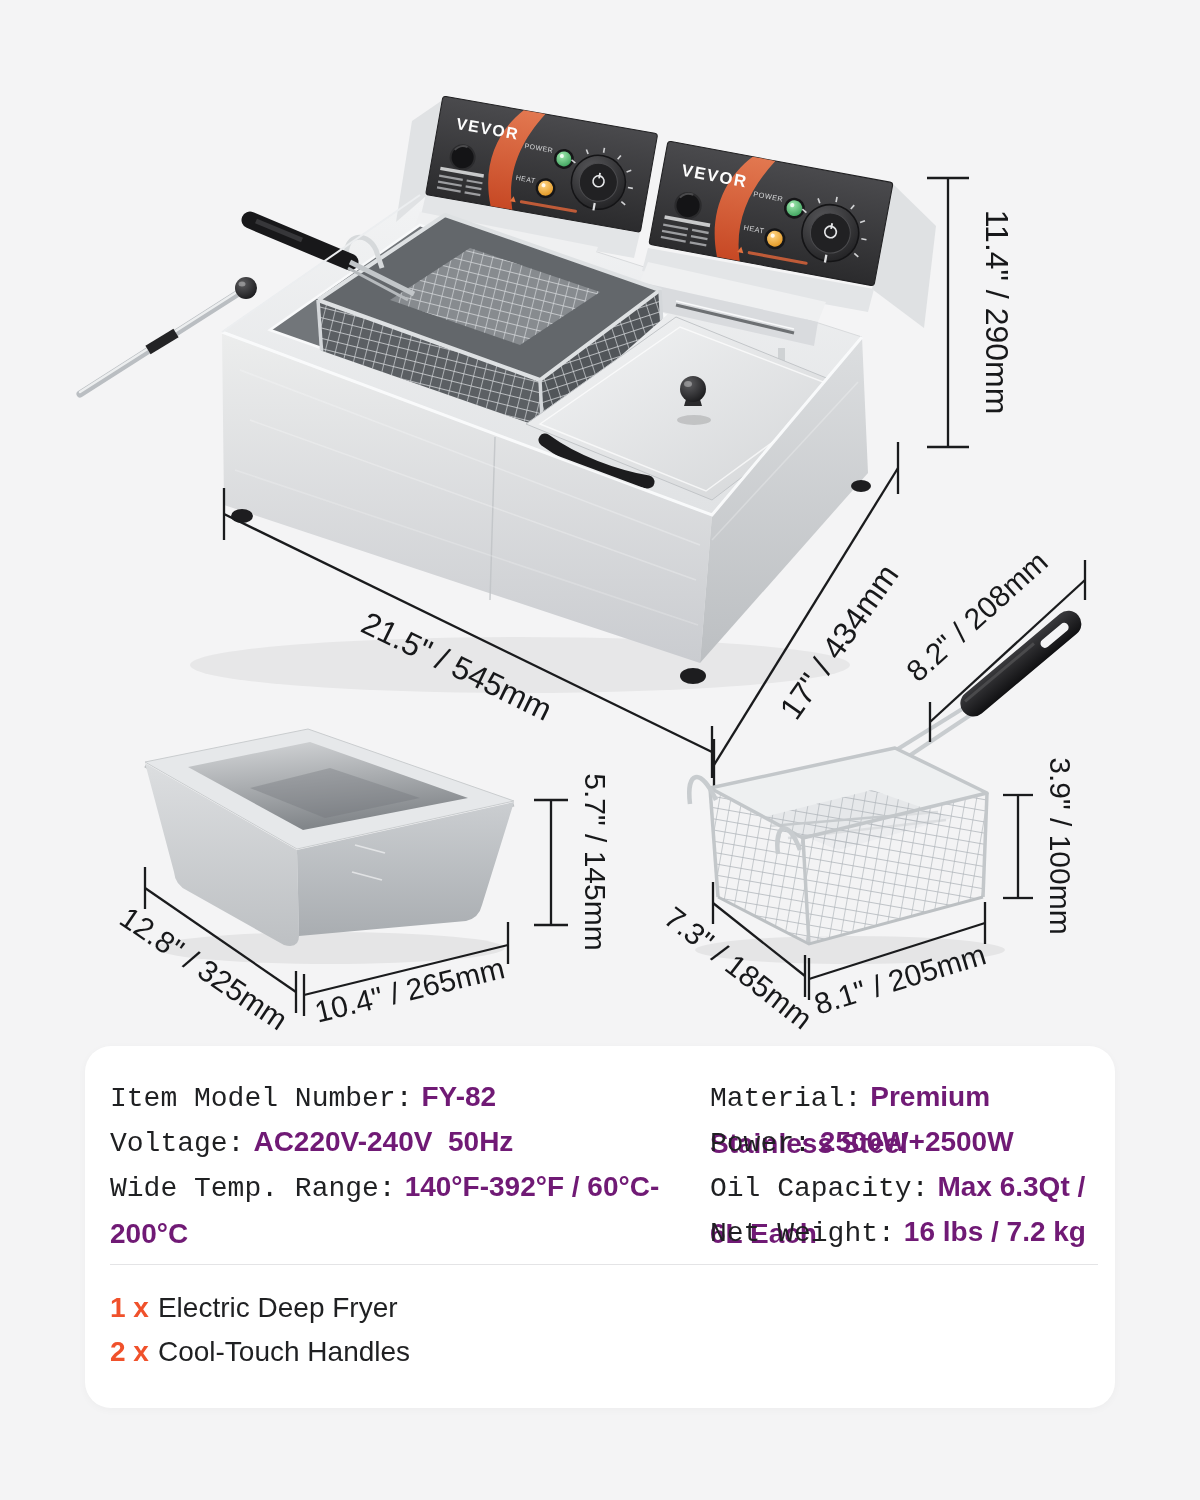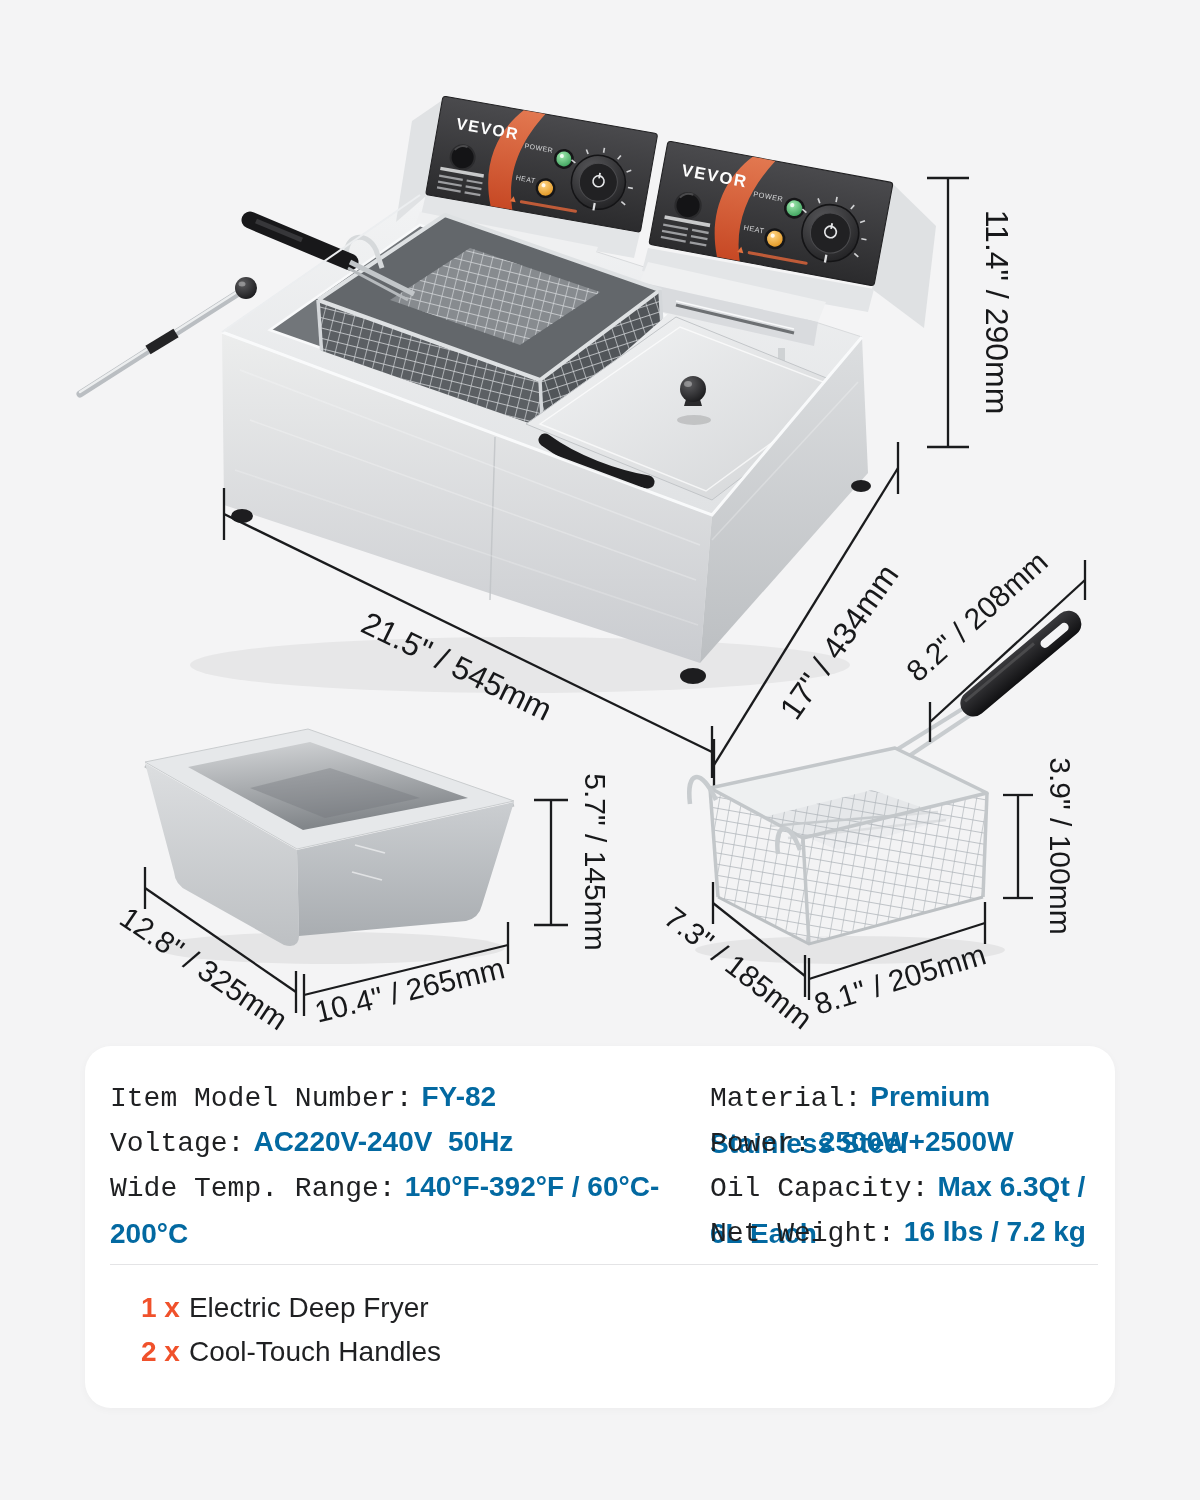--- a/index.html
+++ b/index.html
@@ -16,25 +16,25 @@
   .card{
     position:absolute;left:85px;top:1046px;width:1030px;height:362px;
     background:#ffffff;border-radius:26px;
     box-sizing:border-box;
     padding:28px 17px 0 25px;
     box-shadow:0 2px 8px rgba(0,0,0,0.03);
   }
   .spec-grid{display:grid;grid-template-columns:600px auto;}
   .spec-row{height:45px;line-height:45px;font-size:28px;color:#1f2022;white-space:nowrap;}
   .spec-label{color:#1f2022;margin-right:9px;font-family:Liberation Mono, monospace;}
-  .spec-value{color:#0369a1;font-weight:700;white-space:pre-wrap;}
+  .spec-value{color:#701a75;font-weight:700;white-space:pre-wrap;}
   .divider{height:1px;background:#e4e4e6;margin-top:10px;}
   .included{margin-top:21px;}
   .inc-row{height:44px;line-height:44px;font-size:28px;color:#1f2022;white-space:nowrap;}
-  .inc-qty{color:#f0512b;font-weight:700;margin-right:9px;margin-left:31px;}
+  .inc-qty{color:#f0512b;font-weight:700;margin-right:9px;}
 </style>
 </head>
 <body>
 
 <svg class="scene" width="1200" height="1040" viewBox="0 0 1200 1040">
   <defs>
     <linearGradient id="panelG" x1="0" y1="0" x2="0" y2="1">
       <stop offset="0" stop-color="#4a4a4d"></stop>
         <stop offset="1" stop-color="#2b2b2d"></stop>
     </linearGradient>

